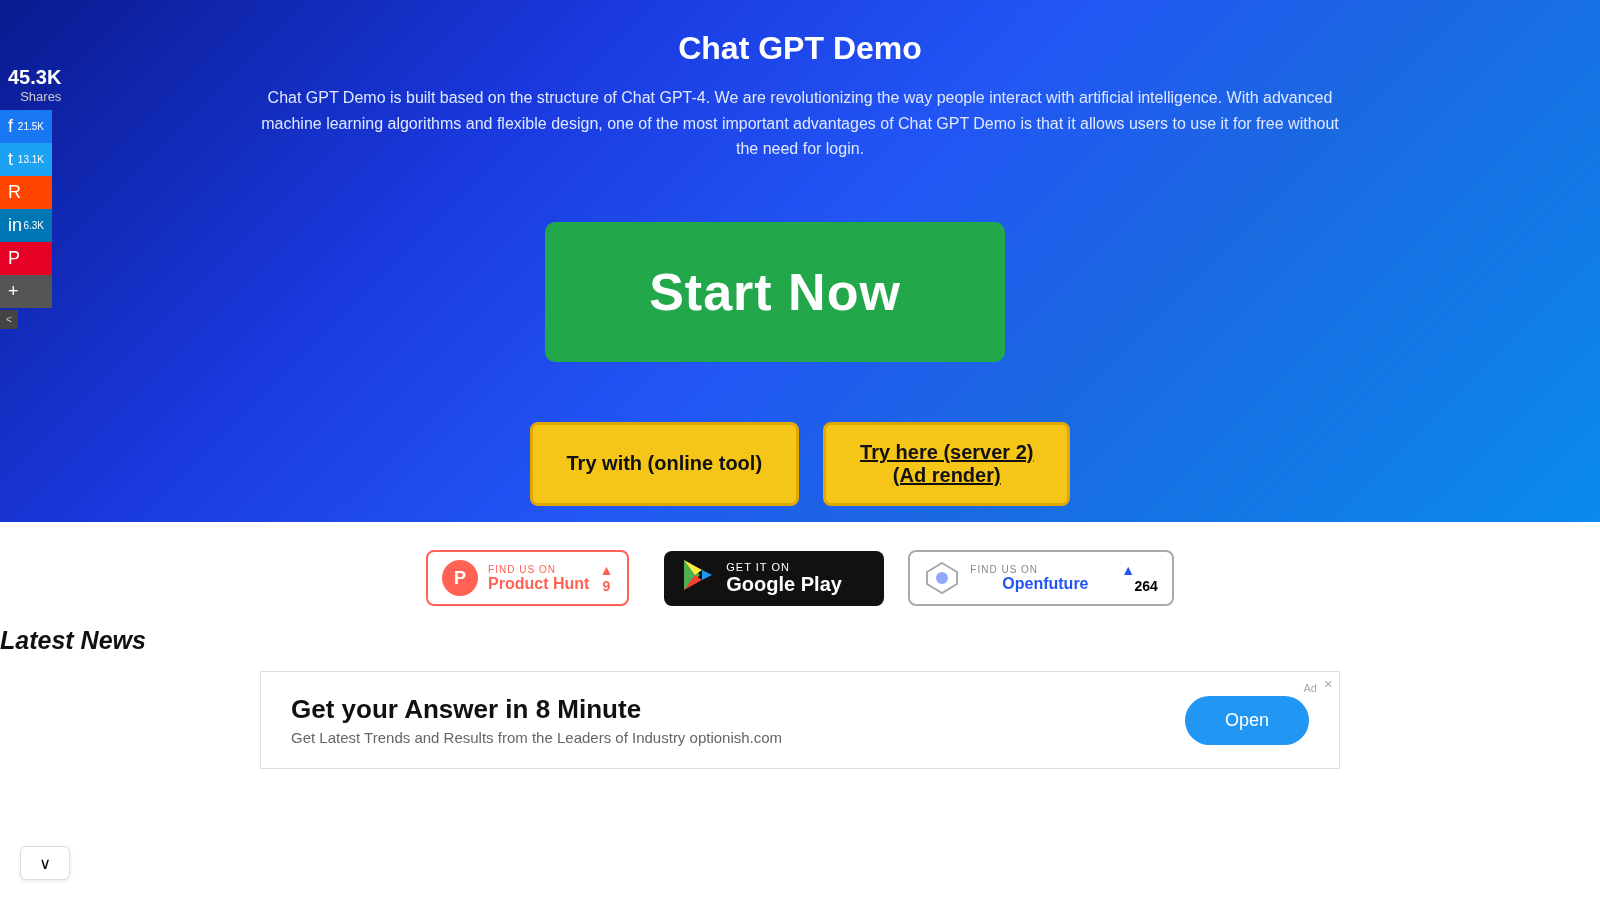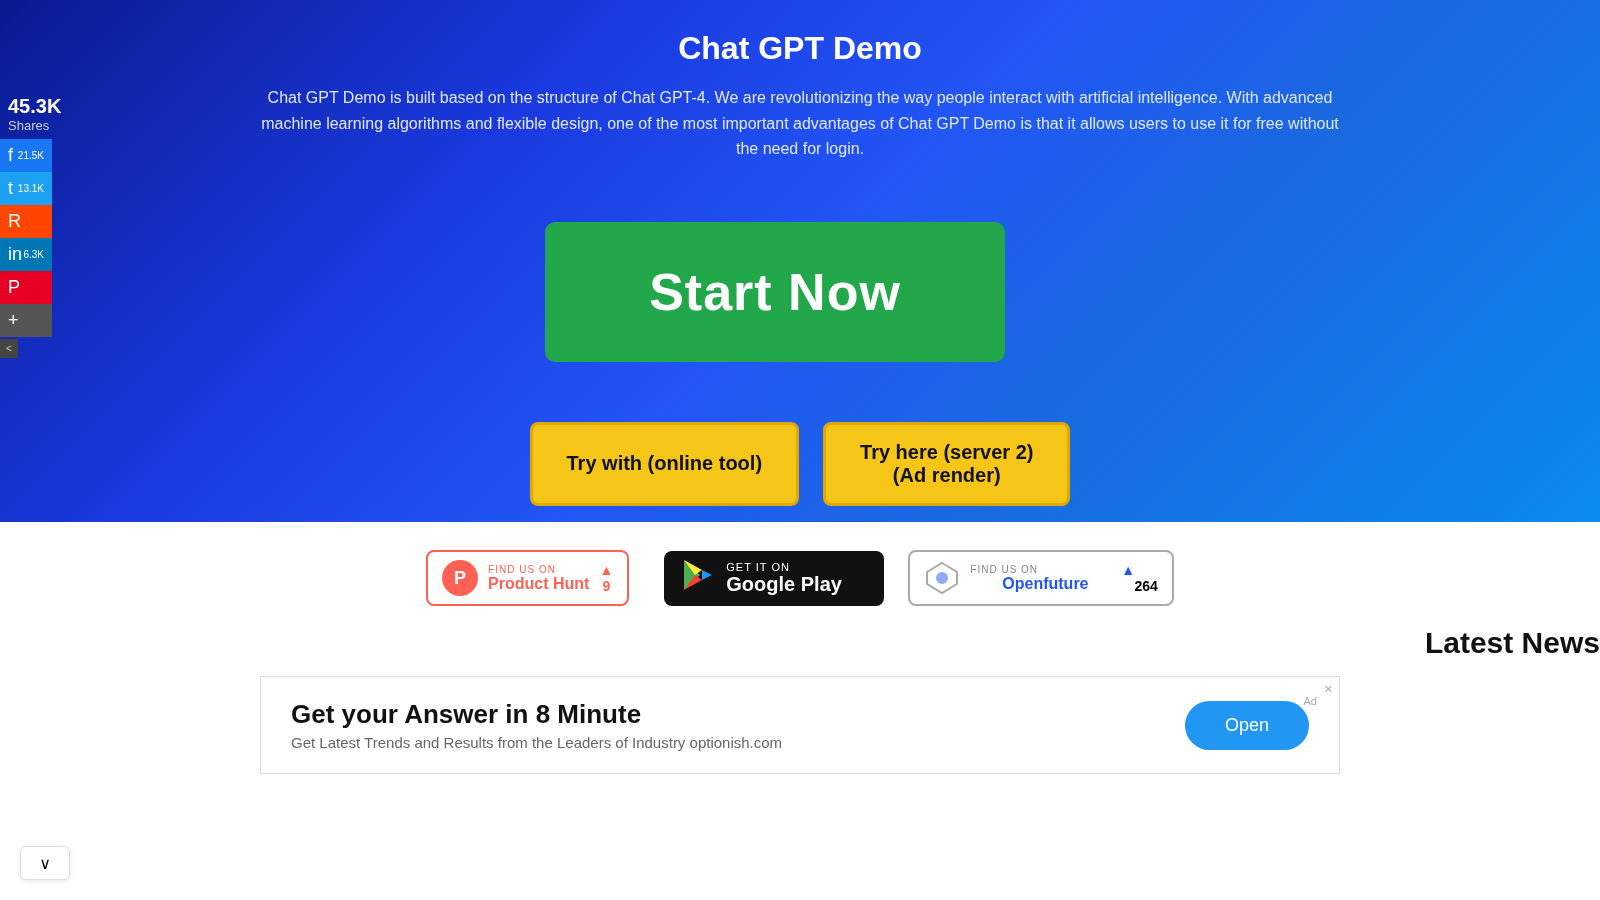--- a/index.html
+++ b/index.html
@@ -25,22 +25,21 @@
       left: 0;
       top: 60px;
       display: flex;
       flex-direction: column;
       z-index: 10;
     }
 
     .shares-count {
       background: transparent;
       padding: 6px 8px;
-      text-align: left;
-      margin-top: 29px;
+      text-align: right;
     }
     .shares-count .count {
       color: #fff;
       font-size: 20px;
       font-weight: bold;
     }
     .shares-count .label {
       color: #ccc;
       font-size: 13px;
     }
@@ -178,20 +177,21 @@
     .try-btn-yellow2 {
       background: #f5c518;
       border: 3px solid #e0a800;
       border-radius: 8px;
       font-size: 20px;
       font-weight: bold;
       color: #111;
       padding: 16px 34px;
       cursor: pointer;
       text-align: center;
+      text-decoration: underline;
     }
 
     
     .bottom-section {
       background: #fff;
       padding: 28px 0 0;
     }
 
     .badges-row {
       display: flex;
@@ -343,42 +343,43 @@
 
     .of-num {
       font-size: 14px;
       font-weight: bold;
       color: #000000;
       margin-left: 36px;
     }
 
     
     .latest-news-title {
-      font-size: 30px;
+      font-size: 25px;
       font-weight: bold;
       color: #111;
-      text-align: right;
+      text-align: left;
       margin: 0 0 16px;
+      font-style: italic;
     }
 
     
     .ad-banner {
       background: #fff;
       border: 1px solid #ddd;
       margin: 0 260px;
       padding: 22px 30px;
       display: flex;
       align-items: center;
       justify-content: space-between;
       position: relative;
     }
 
     .ad-label {
       position: absolute;
-      top: 18px;
+      top: 10px;
       right: 22px;
       font-size: 11px;
       color: #aaa;
     }
 
     .ad-close {
       position: absolute;
       top: 6px;
       right: 6px;
       font-size: 11px;

